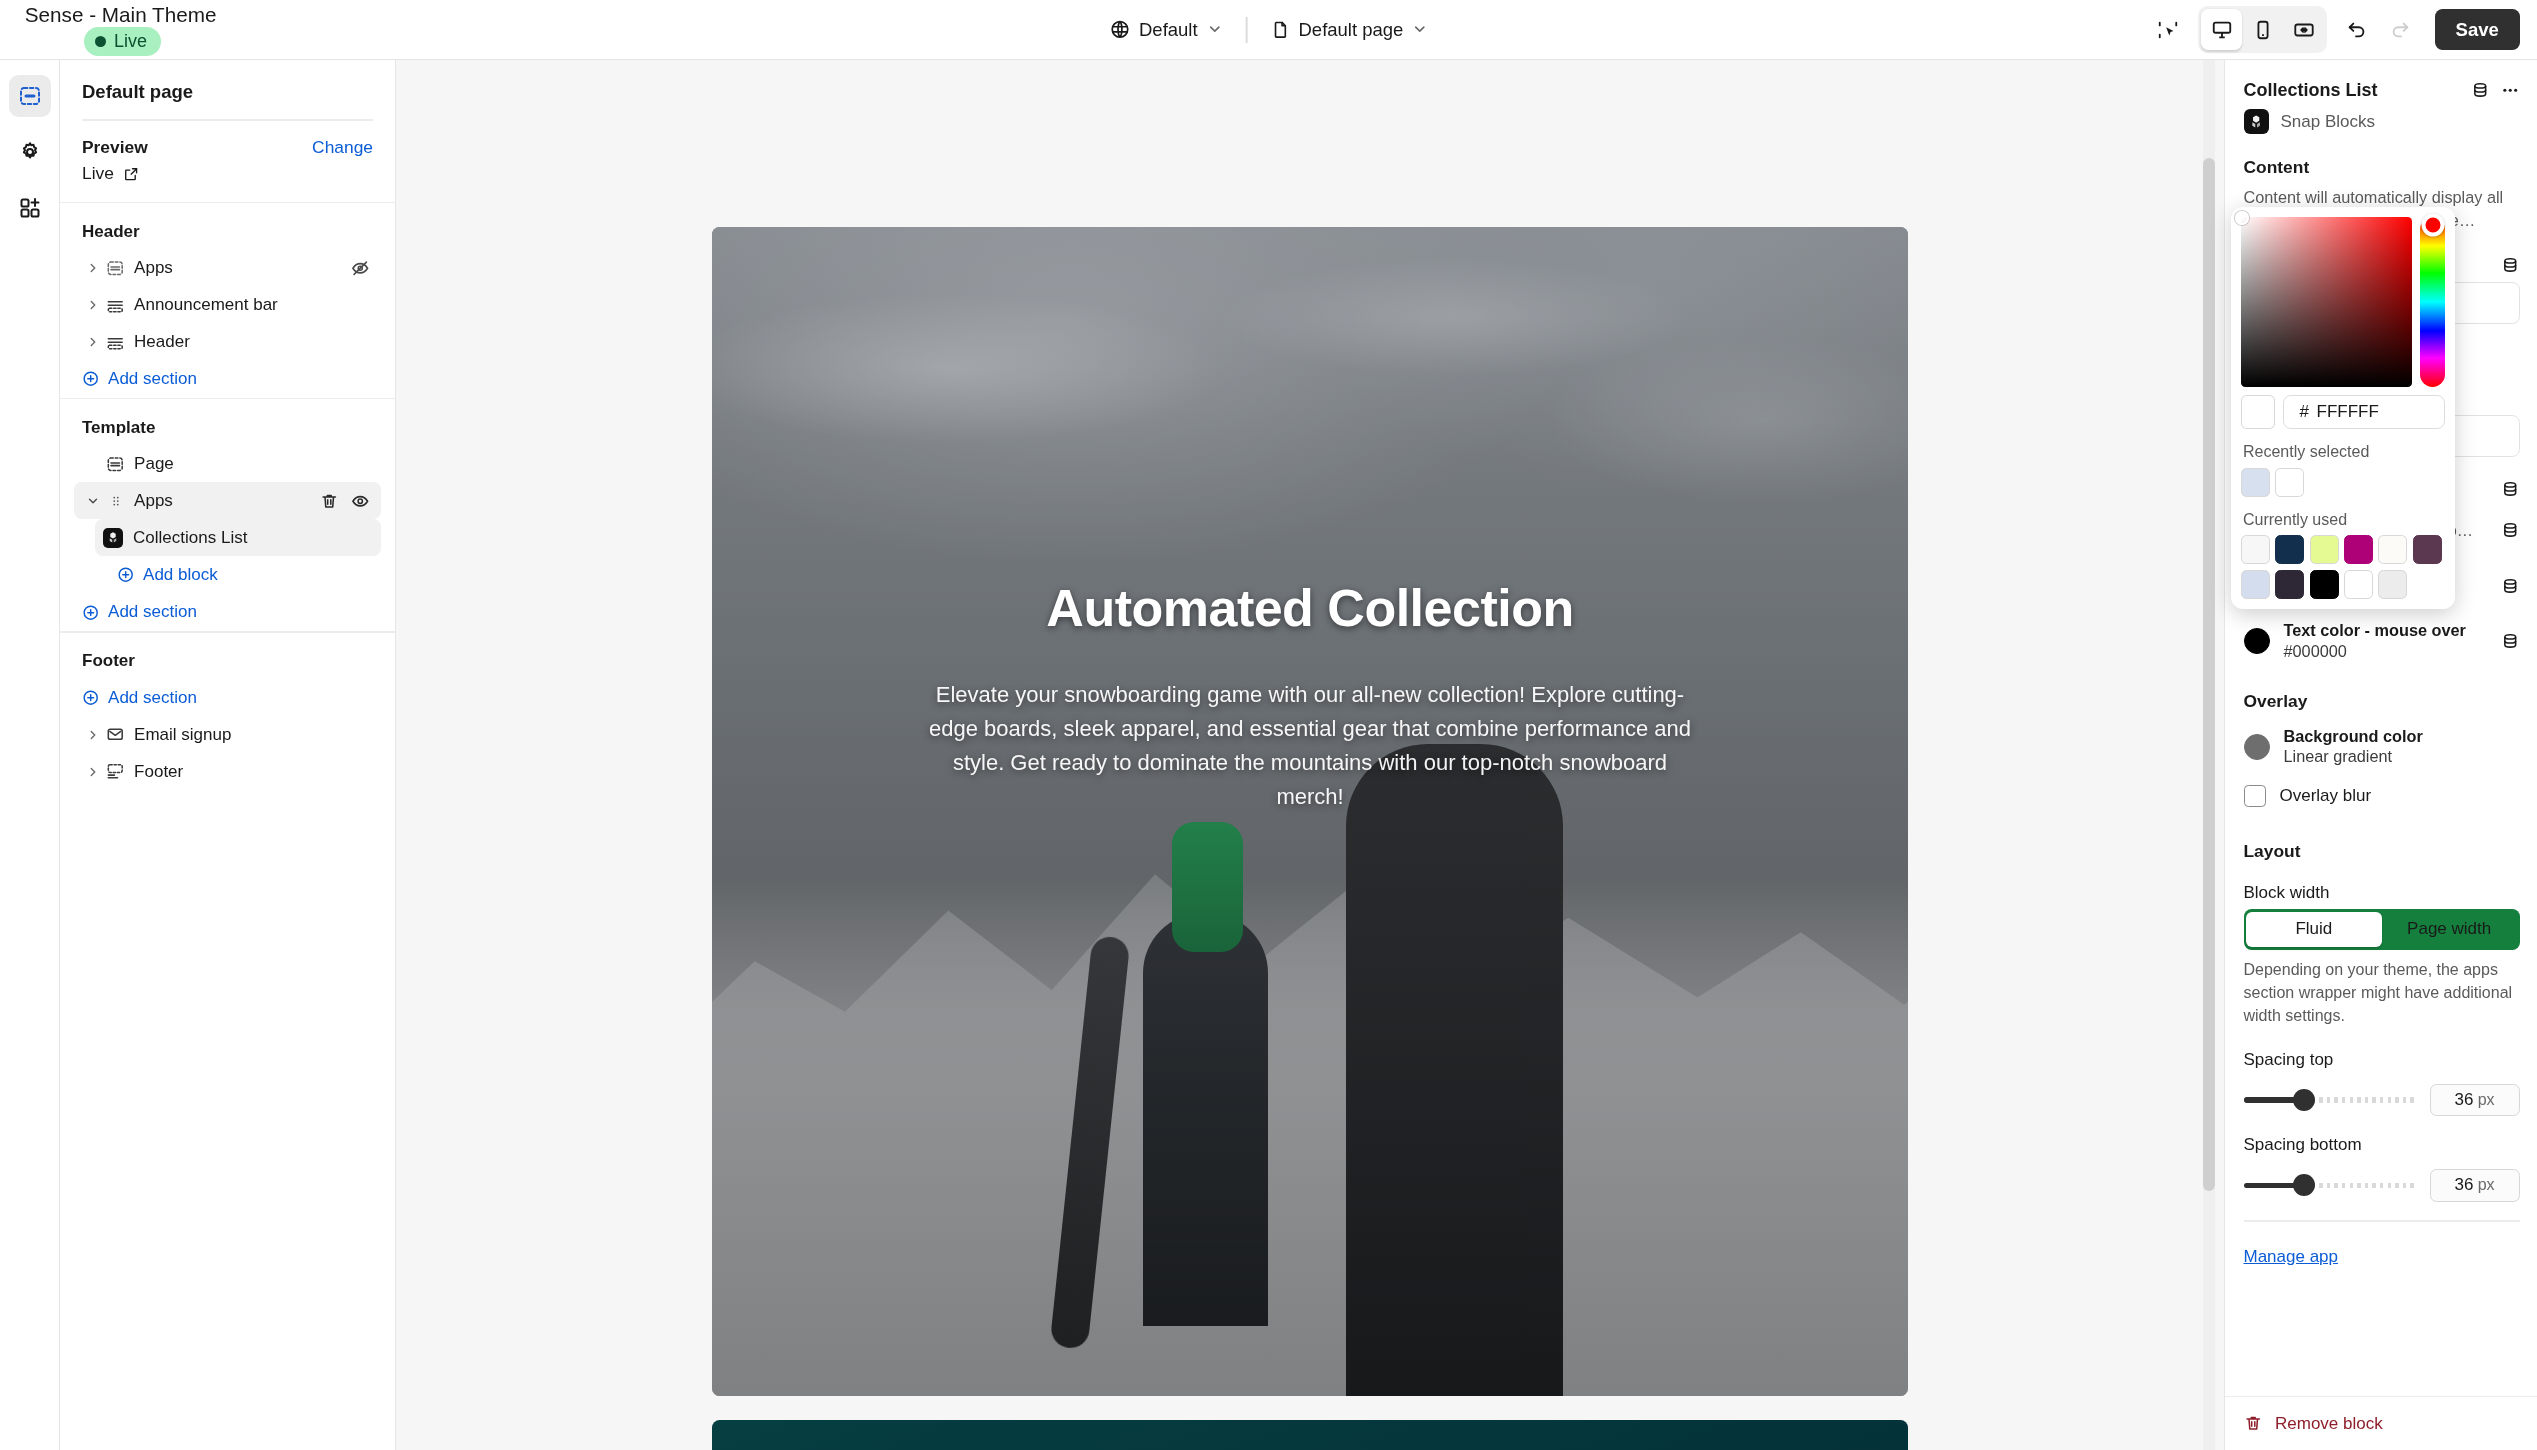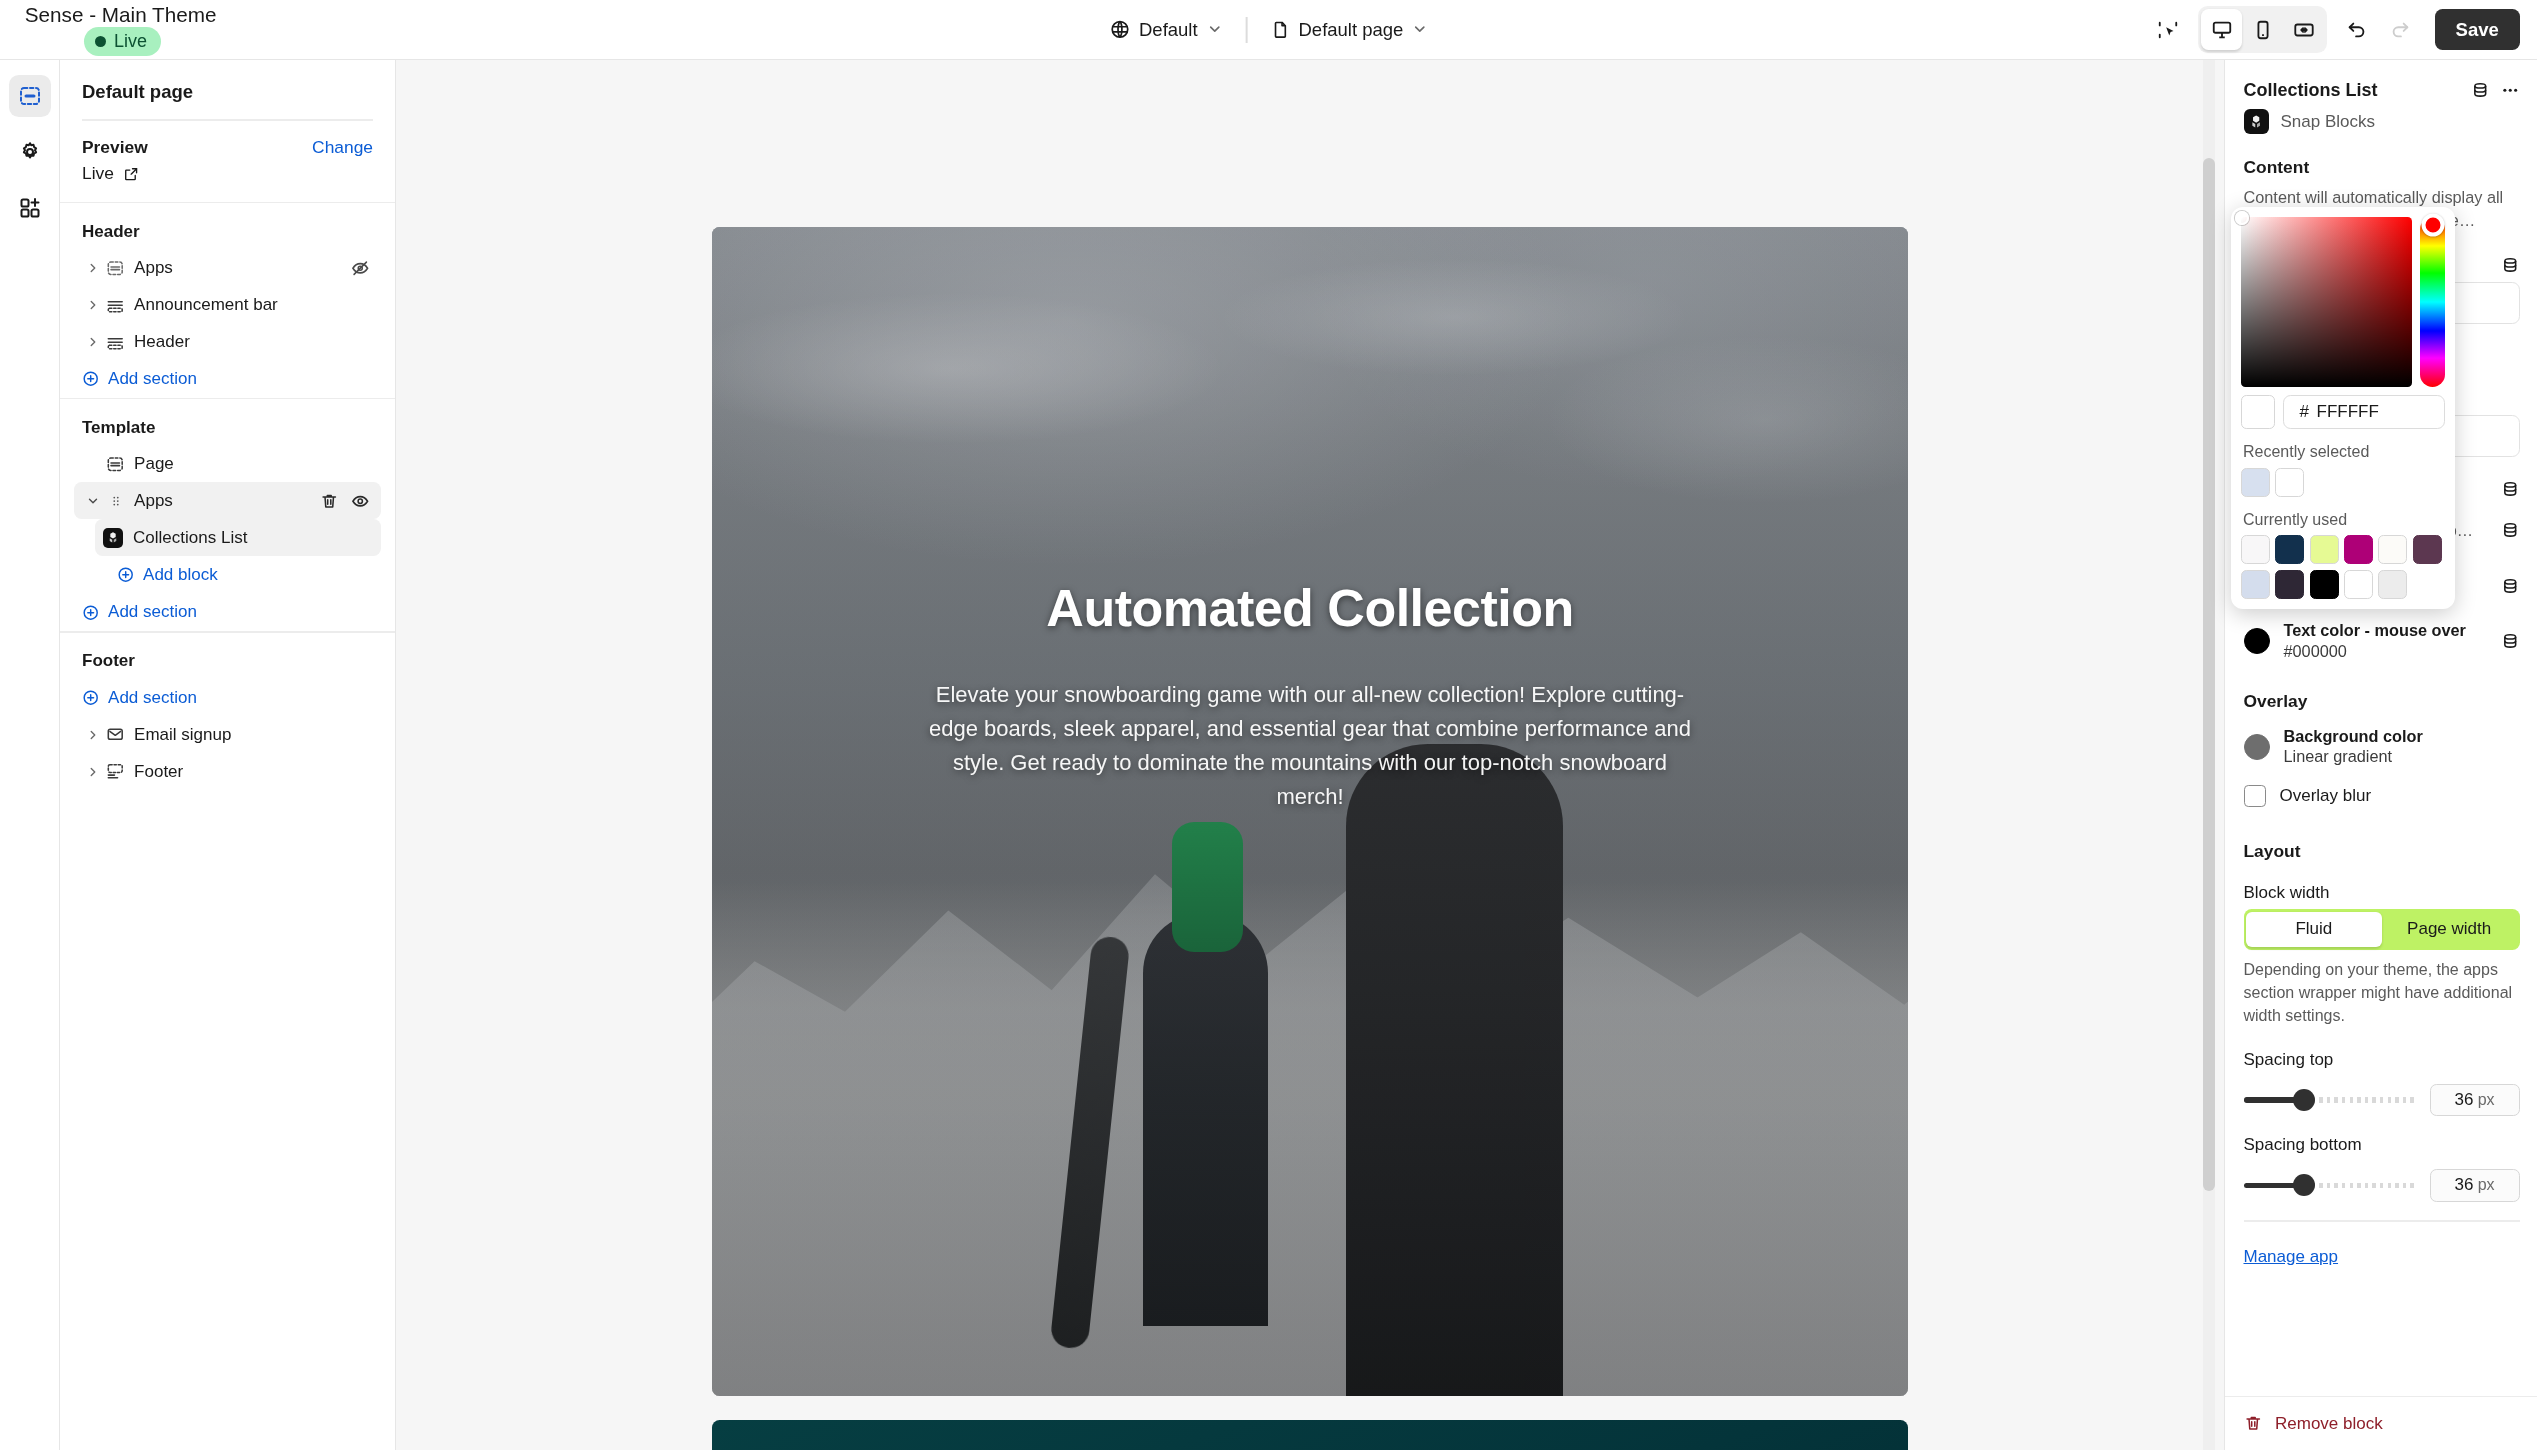--- a/index.html
+++ b/index.html
@@ -258,21 +258,21 @@
   .rp-db { margin-left: auto; }
   .rp-check {
     display: flex; align-items: center; gap: 14px; padding: 11px 18.5px;
   }
   .cbox {
     width: 22px; height: 22px; border: 1.6px solid #8a8a8a; border-radius: 4.3px; flex: 0 0 22px;
   }
   .rp-check-label { font-size: 17px; }
   .rp-sub-label { font-size: 17px; padding: 13px 18.5px 6.5px 18.5px; color:#1a1a1a; }
   .seg {
-    display: flex; background: #bef264; border-radius: 7.6px; padding: 2.7px;
+    display: flex; background: #15803d; border-radius: 7.6px; padding: 2.7px;
     margin: 0 18.5px;
   }
   .seg-opt {
     flex: 1; text-align: center; font-size: 17px; padding: 7.6px 0;
     border-radius: 6px; cursor: pointer; color:#1a1a1a;
   }
   .seg-opt.active { background: #ffffff; box-shadow: 0 1.1px 2.7px rgba(0,0,0,.14); }
   .rp-note { font-size: 16px; color: #5a5a5a; line-height: 1.42; padding: 9.8px 18.5px 0 18.5px; }
   .slider-row { display: flex; align-items: center; gap: 14px; padding: 7.6px 18.5px 0 18.5px; }
   .slider-track {

